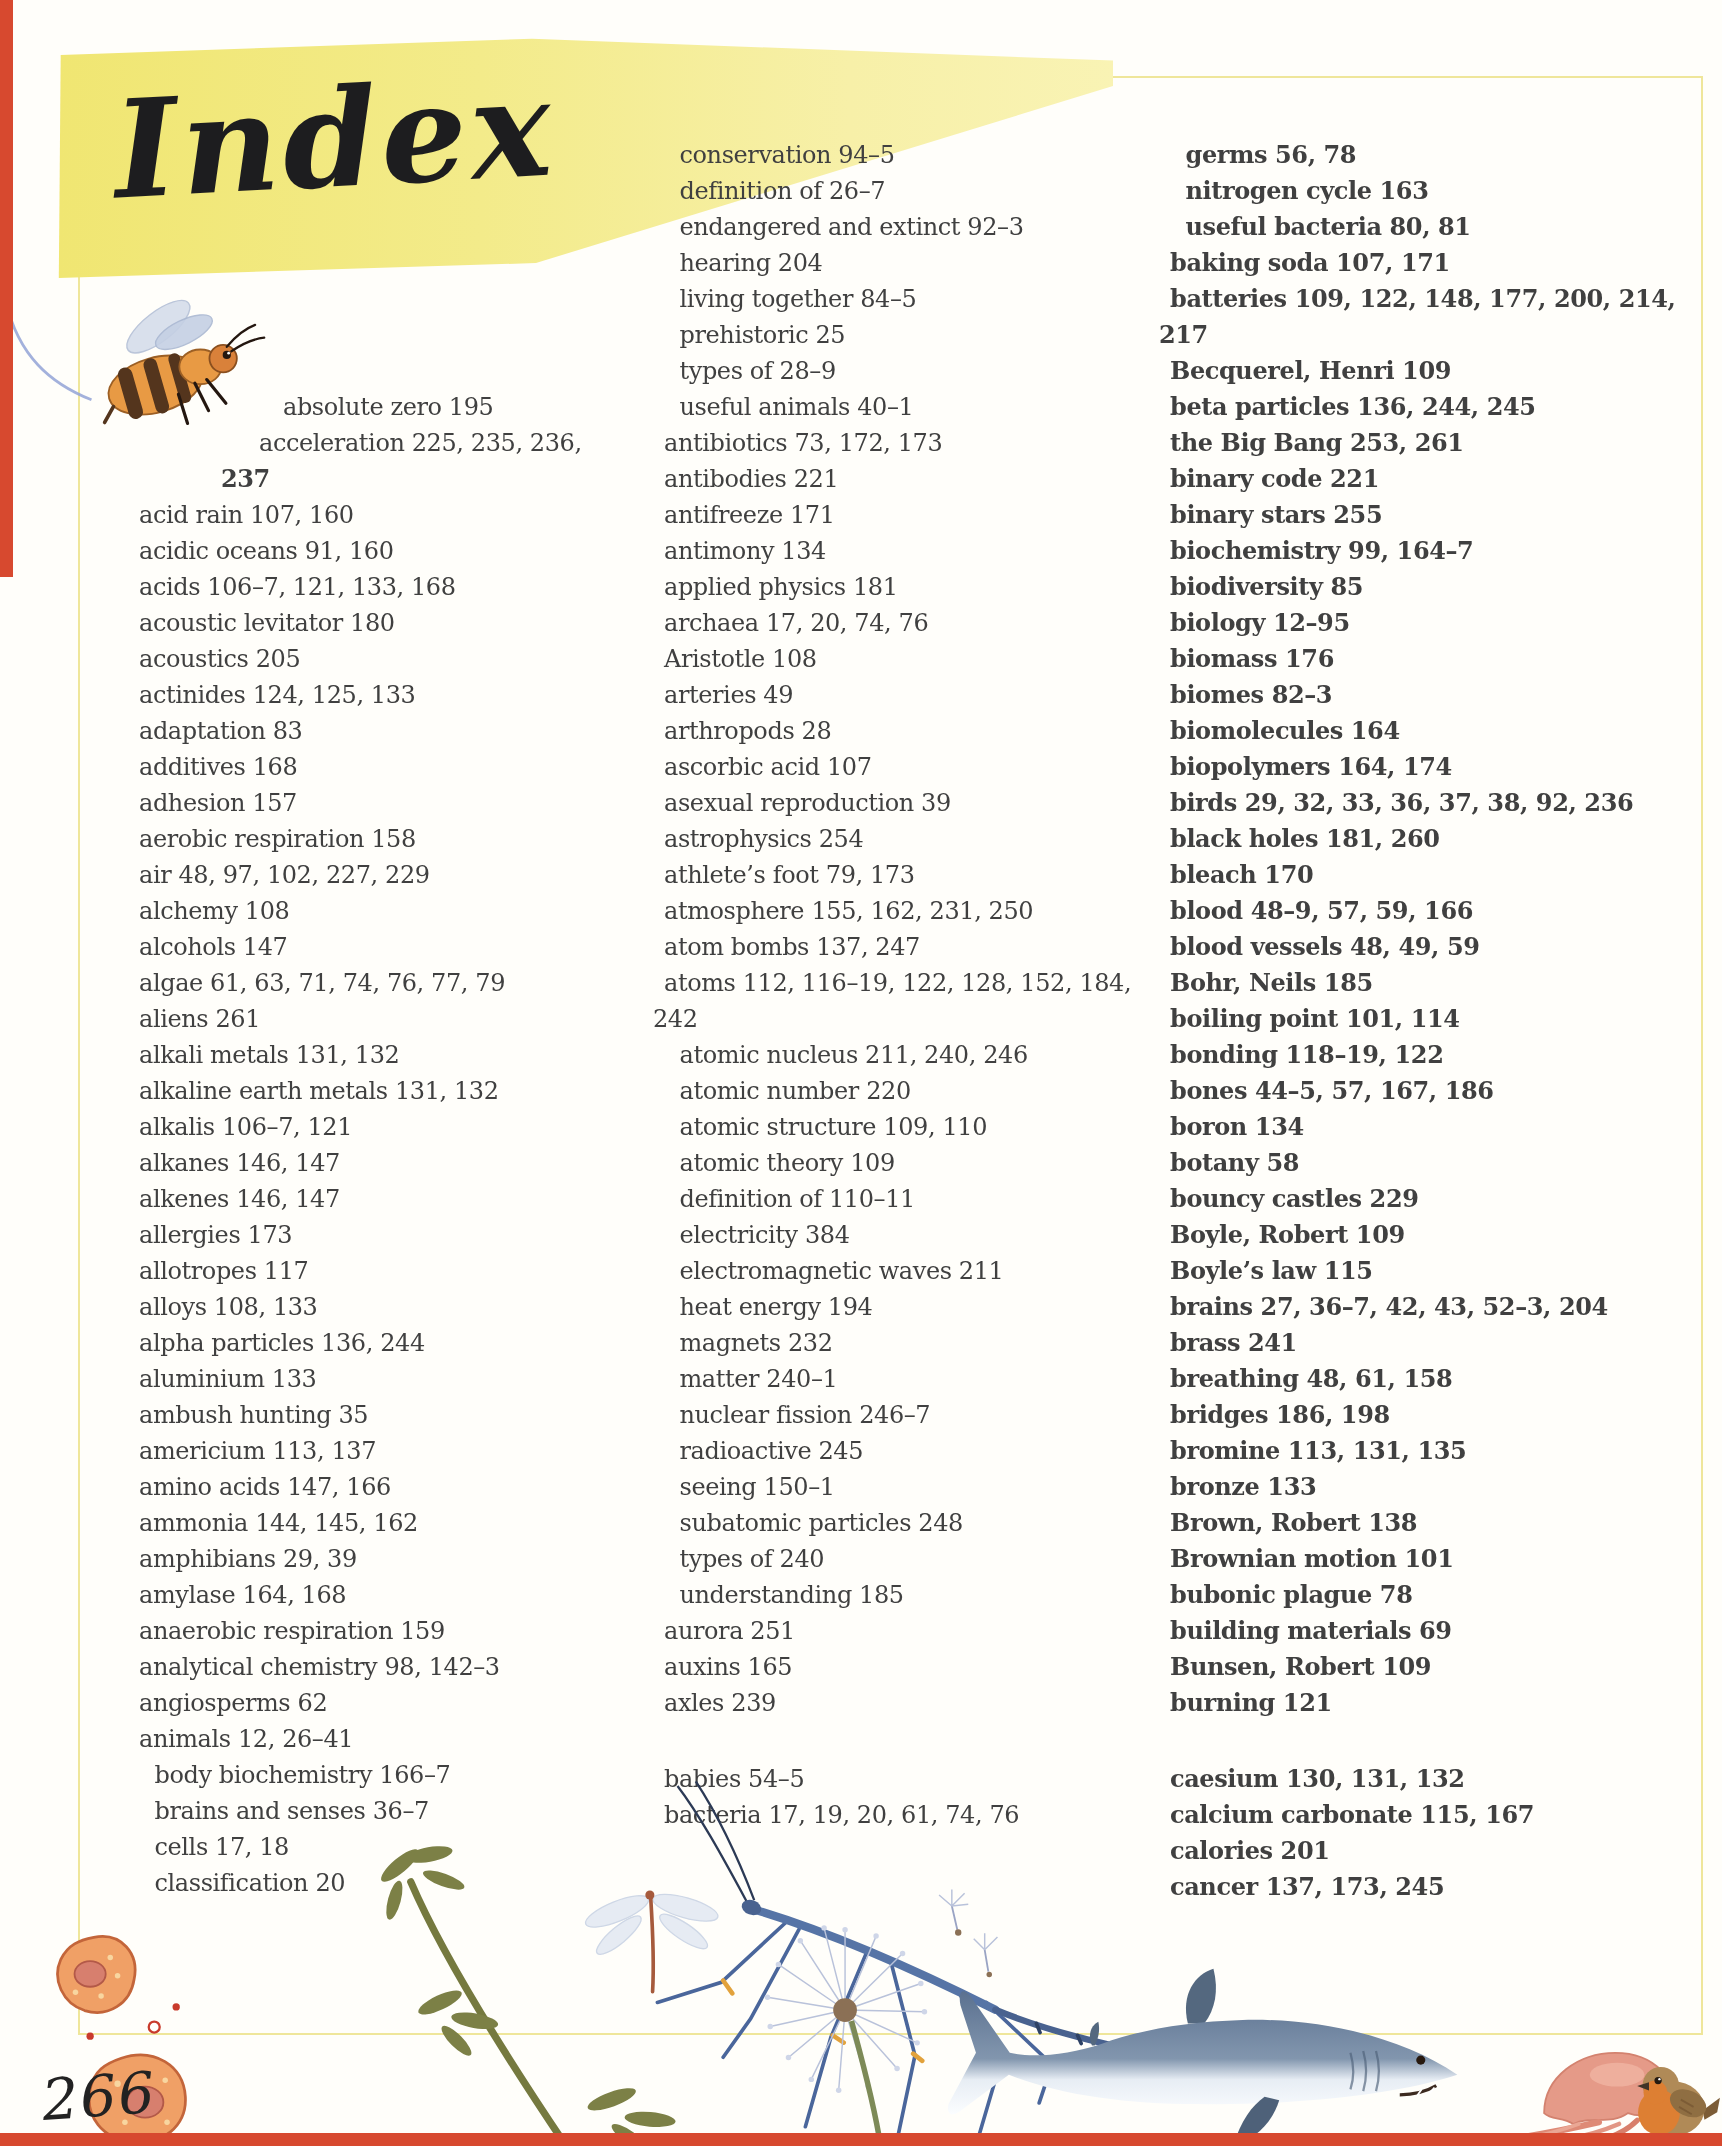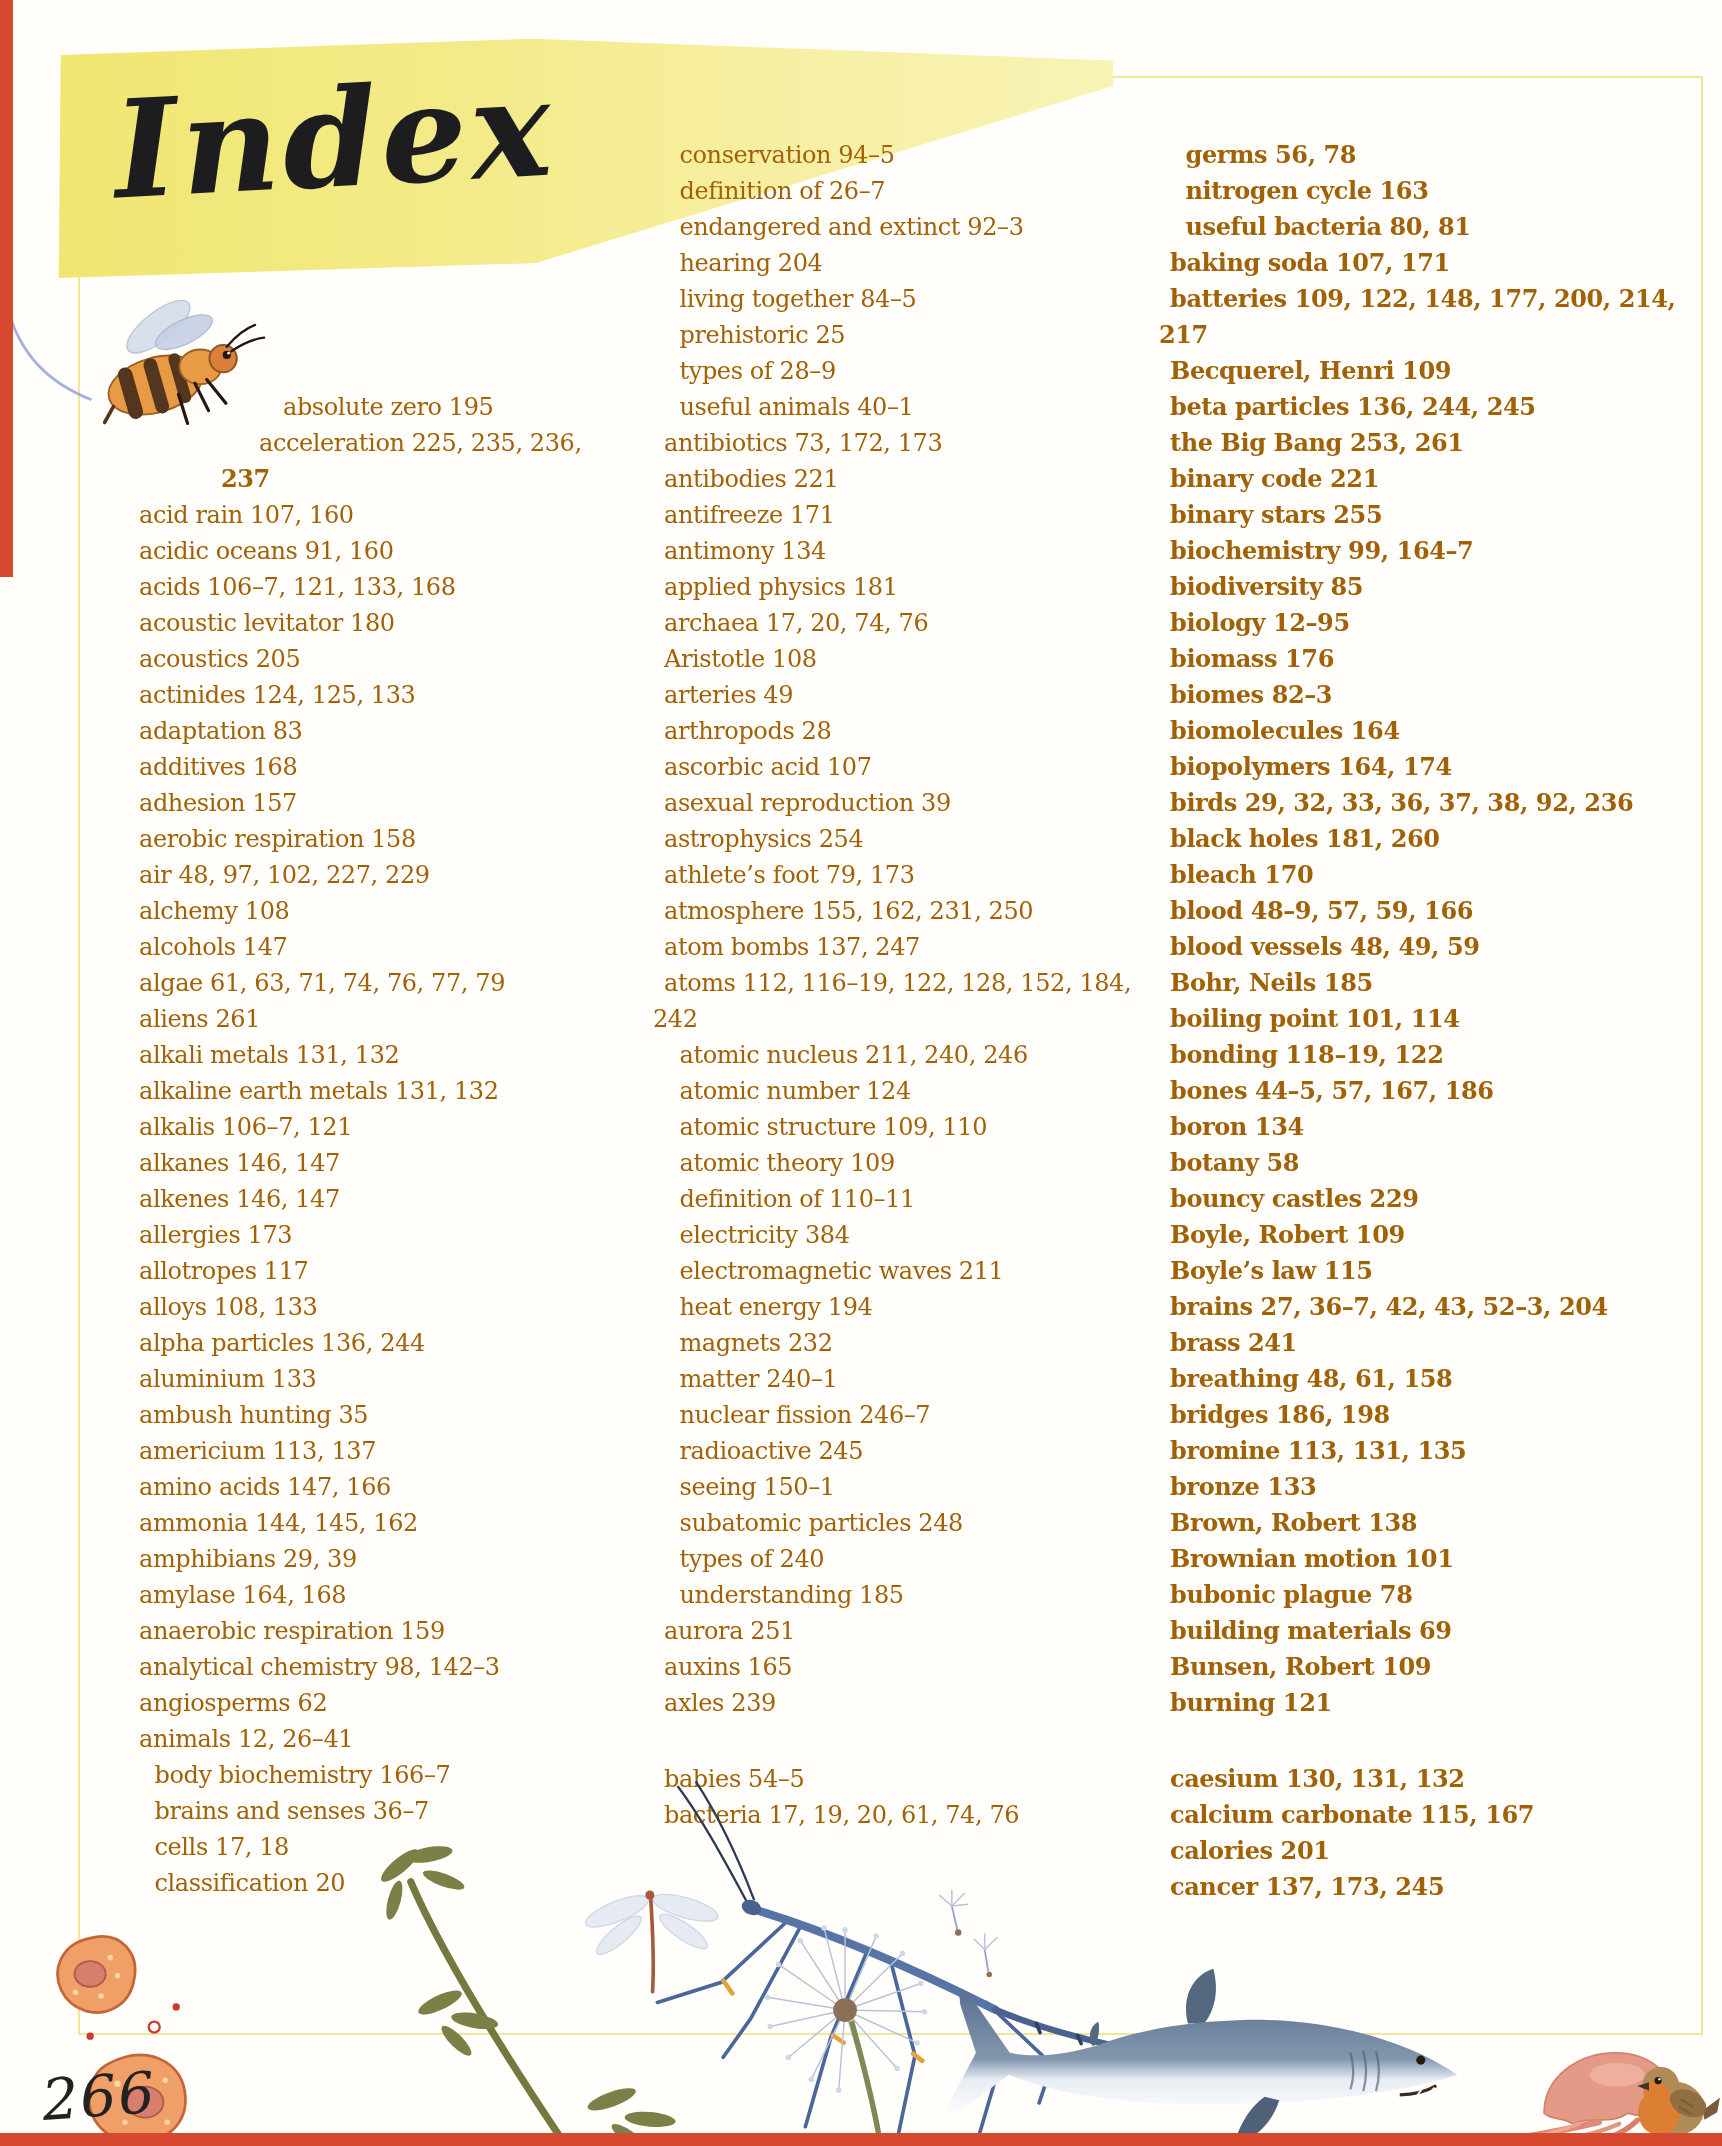--- a/index.html
+++ b/index.html
@@ -11,21 +11,21 @@
   
   .frame{position:absolute;left:78px;top:76px;width:1621px;height:1955px;border:2.7px solid #efe69a;}
   
   .banner{position:absolute;left:57px;top:35px;width:1058px;height:243px;
           background:linear-gradient(90deg,#f0e672 0%,#f3eb8a 40%,#f7f0a8 75%,#f9f3b4 100%);
           clip-path:polygon(3.7px 20px,475px 3.7px,1056px 25.6px,1056px 51px,479px 228px,1.8px 243px);}
   .title{position:absolute;left:114px;top:71px;margin:0;font-size:135px;line-height:1;
          font-style:italic;font-weight:700;color:#1d1d1f;transform:rotate(-3deg);
          letter-spacing:3.7px;font-family:"DejaVu Serif",serif;}
   
-  .col{position:absolute;color:#a16207;}
+  .col{position:absolute;color:#404040;}
   .col1{left:139px;top:344px;width:516px;}
   .col2{left:664px;top:137px;width:525px;}
   .col3{left:1170px;top:137px;width:521px;font-weight:bold;}
   .entry{font-size:24px;line-height:36px;white-space:nowrap;letter-spacing:-0.4px;}
   .entry.sub{padding-left:15.5px;}
   .entry.cont{margin-left:-11px;}
   .entry.cont1{padding-left:82px;font-weight:bold;}
   .entry.bee1{padding-left:144px;margin-top:45px;}
   .entry.bee2{padding-left:120px;}
   .entry.gap{height:40px;}
@@ -131,21 +131,21 @@
       <div class="entry main">arthropods 28</div>
       <div class="entry main">ascorbic acid 107</div>
       <div class="entry main">asexual reproduction 39</div>
       <div class="entry main">astrophysics 254</div>
       <div class="entry main">athlete’s foot 79, 173</div>
       <div class="entry main">atmosphere 155, 162, 231, 250</div>
       <div class="entry main">atom bombs 137, 247</div>
       <div class="entry main">atoms 112, 116–19, 122, 128, 152, 184,</div>
       <div class="entry cont">242</div>
       <div class="entry sub">atomic nucleus 211, 240, 246</div>
-      <div class="entry sub">atomic number 124</div>
+      <div class="entry sub">atomic number 220</div>
       <div class="entry sub">atomic structure 109, 110</div>
       <div class="entry sub">atomic theory 109</div>
       <div class="entry sub">definition of 110–11</div>
       <div class="entry sub">electricity 384</div>
       <div class="entry sub">electromagnetic waves 211</div>
       <div class="entry sub">heat energy 194</div>
       <div class="entry sub">magnets 232</div>
       <div class="entry sub">matter 240–1</div>
       <div class="entry sub">nuclear fission 246–7</div>
       <div class="entry sub">radioactive 245</div>

